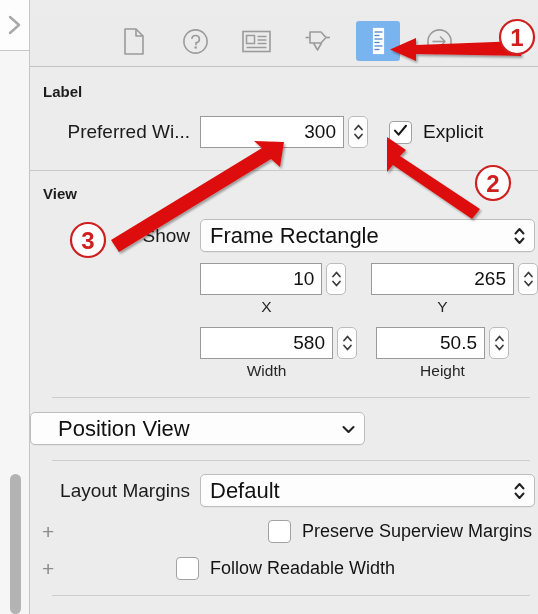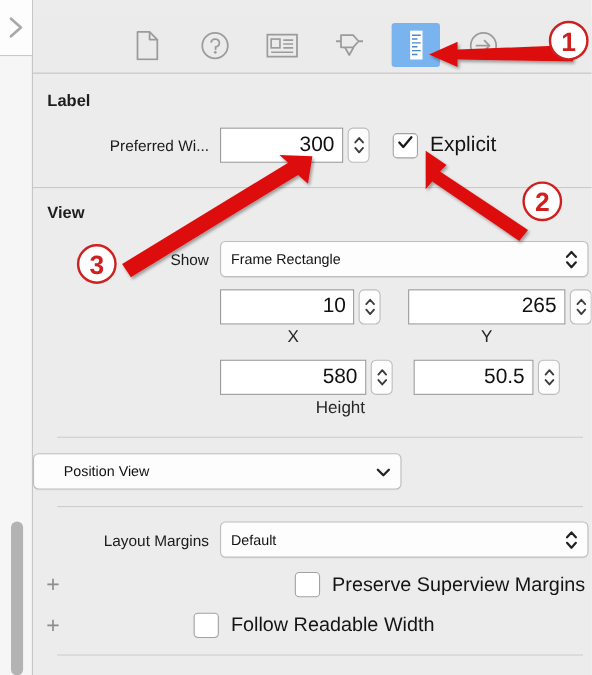--- a/index.html
+++ b/index.html
@@ -116,21 +116,21 @@
     background: #cdcdcd;
   }
 
   
   .row {
     display: flex;
     align-items: center;
     box-sizing: border-box;
   }
   .row-label {
-    font-size: 14px;
+    font-size: 19px;
     color: #1b1b1b;
     text-align: right;
     white-space: nowrap;
   }
 
   
   .field {
     background: #ffffff;
     border: 1px solid #9a9a9a;
     box-sizing: border-box;
@@ -164,21 +164,21 @@
   .combo {
     background: #fdfdfd;
     border: 1px solid #bdbdbd;
     border-radius: 5px;
     box-sizing: border-box;
     height: 33px;
     display: flex;
     align-items: center;
     padding-left: 9px;
     padding-right: 7px;
-    font-size: 13px;
+    font-size: 22px;
     color: #111;
     box-shadow: 0 1px 0 rgba(0,0,0,0.04);
   }
   .combo .combo-text { flex: 1; white-space: nowrap; overflow: hidden; }
   .combo .combo-arrow { flex: none; display: flex; align-items: center; }
 
   
   .sublabel {
     font-size: 15.5px;
     color: #262626;
@@ -309,21 +309,21 @@
           </svg>
         </span>
       </div>
     </div>
 
     <div class="section-title" style="margin-top:16px;">Label</div>
 
     <div class="row" style="margin-top:15px; height:34px;">
       <div class="row-label" style="width:160px; padding-right:10px;">Preferred Wi...</div>
 
-      <div class="field" style="width:112px;">300</div>
+      <div class="field" style="width:144px;">300</div>
 
       <div class="stepper">
         <span>
           <svg width="13" height="22" viewBox="0 0 13 22">
             <polyline points="3,8.5 6.5,4.5 10,8.5" fill="none" stroke="#3c3c3c" stroke-width="1.7" stroke-linecap="round" stroke-linejoin="round"></polyline>
             <polyline points="3,13.5 6.5,17.5 10,13.5" fill="none" stroke="#3c3c3c" stroke-width="1.7" stroke-linecap="round" stroke-linejoin="round"></polyline>
           </svg>
         </span>
       </div>
 
@@ -396,20 +396,21 @@
         <span>
           <svg width="13" height="22" viewBox="0 0 13 22">
             <polyline points="3,8.5 6.5,4.5 10,8.5" fill="none" stroke="#3c3c3c" stroke-width="1.7" stroke-linecap="round" stroke-linejoin="round"></polyline>
             <polyline points="3,13.5 6.5,17.5 10,13.5" fill="none" stroke="#3c3c3c" stroke-width="1.7" stroke-linecap="round" stroke-linejoin="round"></polyline>
           </svg>
         </span>
       </div>
     </div>
 
     <div class="row" style="margin-top:3px; padding-left:170px;">
+      <div class="sublabel" style="width:133px;">Width</div>
       <div style="width:24px;"></div>
       <div class="sublabel" style="width:133px; margin-left:19px;">Height</div>
     </div>
 
     <div class="divider inset" style="margin-top:17px;"></div>
 
     <div class="row" style="margin-top:14px; height:33px;">
       <div class="combo" style="width:335px;padding-left:27px;">
         <span class="combo-text">Position View</span>
         <span class="combo-arrow">

